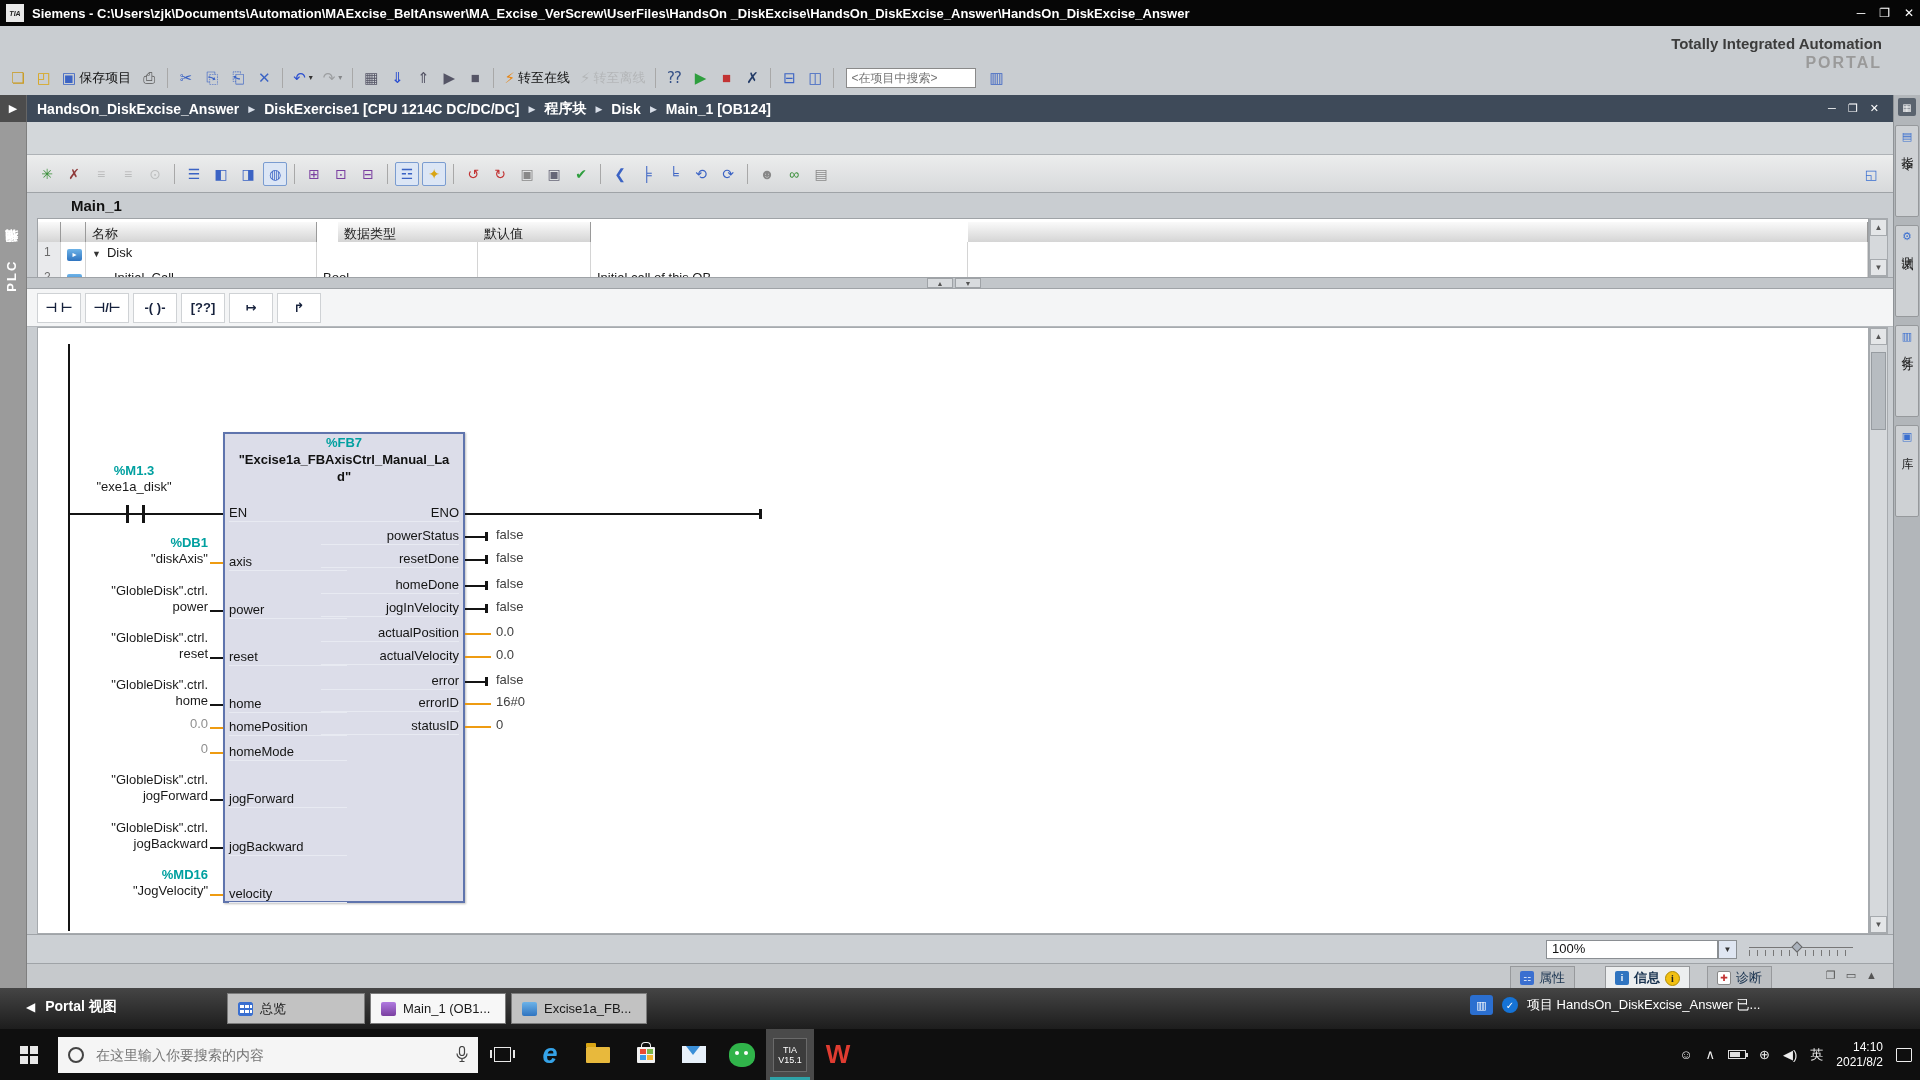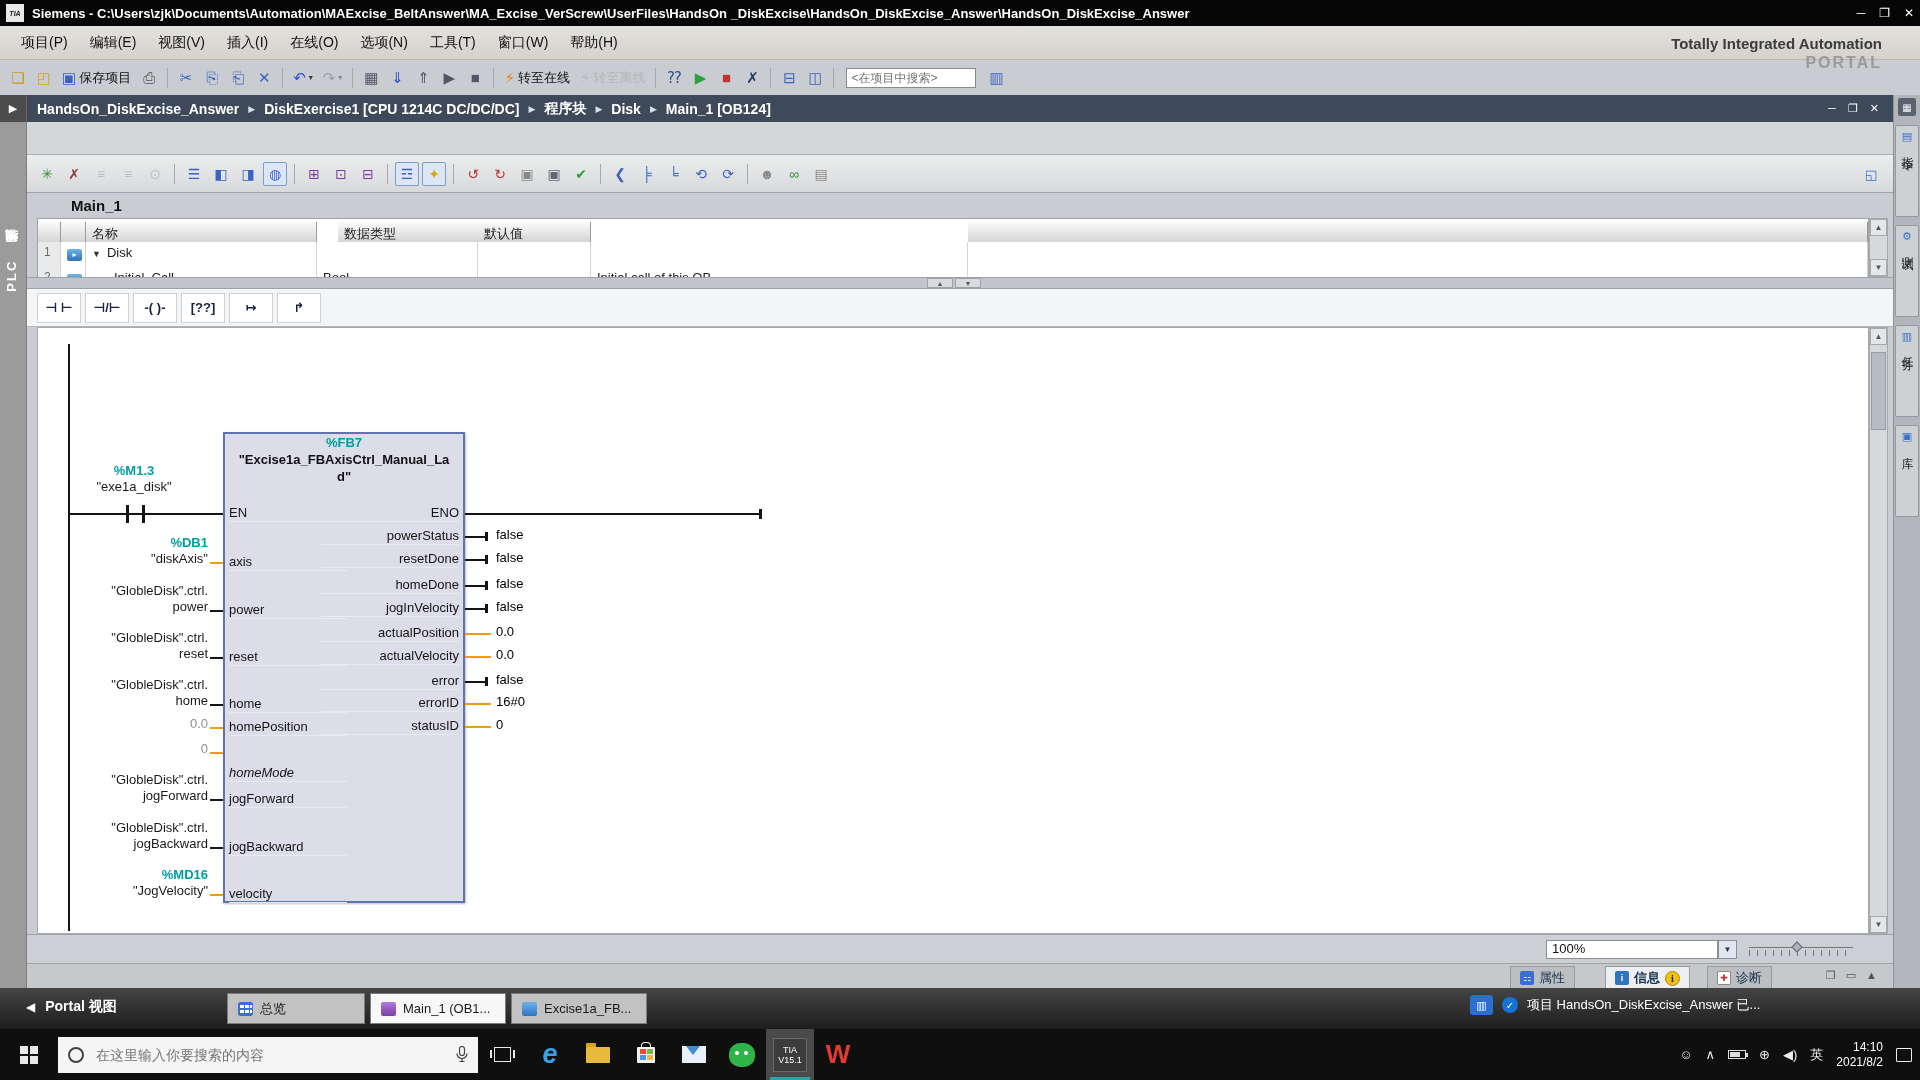--- a/index.html
+++ b/index.html
@@ -81,21 +81,21 @@
   .wire{position:absolute;height:2px;background:#141414;}
   .wire.orange{background:#EE9B11;}
   .vtick{position:absolute;width:3px;height:10px;background:#141414;}
   .rail{position:absolute;width:2px;background:#141414;}
   .addr{color:#00A0A0;font-weight:bold;}
   .gray{color:#8f8f8f;}
   .operand{position:absolute;left:0;width:170px;text-align:right;font-size:13px;line-height:16px;color:#1a1a1a;white-space:nowrap;}
   .pin{position:absolute;font-size:13px;height:18px;line-height:17px;color:#141414;border-bottom:1px solid #e8eaf2;}
   .pin.in{left:191px;width:118px;text-align:left;}
   .pin.out{left:283px;width:138px;text-align:right;}
-  .outval{position:absolute;left:458px;font-size:13px;color:#000000;white-space:nowrap;}
+  .outval{position:absolute;left:458px;font-size:13px;color:#404040;white-space:nowrap;}
   #fb-block{position:absolute;left:185px;top:104px;width:242px;height:471px;background:#dcdde9;border:2px solid #5F74AD;box-shadow:1px 1px 2px rgba(0,0,0,.25);}
   #fb-addr{position:absolute;left:185px;top:107px;width:242px;text-align:center;font-size:13px;}
   #fb-title{position:absolute;left:187px;top:123px;width:238px;text-align:center;font-size:13px;font-weight:bold;color:#111;line-height:17px;word-break:break-all;padding:0 10px;}
   #db-label{position:absolute;left:217px;top:5px;width:180px;text-align:center;font-size:13px;line-height:15px;color:#1a1a1a;}
   #contact-label{position:absolute;left:26px;top:135px;width:140px;text-align:center;font-size:13px;line-height:16px;color:#1a1a1a;}
   .cbar{position:absolute;width:3px;height:18px;background:#141414;top:177px;}
   #canvas-sb{position:absolute;left:1842px;top:205px;width:19px;height:607px;background:#d6d9dc;border:1px solid #a6aaae;}
   .sb-thumb{position:absolute;left:1px;top:24px;width:15px;height:78px;background:#b7bcc1;border:1px solid #979ca1;}
 
   
@@ -174,31 +174,20 @@
   <div id="titlebar">
     <div id="tia-logo">TIA</div>
     <div id="window-title">Siemens  -  C:\Users\zjk\Documents\Automation\MAExcise_BeltAnswer\MA_Excise_VerScrew\UserFiles\HandsOn _DiskExcise\HandsOn_DiskExcise_Answer\HandsOn_DiskExcise_Answer</div>
     <div id="win-controls">
         <span>─</span>
         <span>❐</span>
         <span>✕</span>
       </div>
   </div>
 
-  <div id="menurow">
-      <div class="menu-item">项目(P)</div>
-      <div class="menu-item">编辑(E)</div>
-      <div class="menu-item">视图(V)</div>
-      <div class="menu-item">插入(I)</div>
-      <div class="menu-item">在线(O)</div>
-      <div class="menu-item">选项(N)</div>
-      <div class="menu-item">工具(T)</div>
-      <div class="menu-item">窗口(W)</div>
-      <div class="menu-item">帮助(H)</div>
-    </div>
   <div id="brand">
     <div class="b1">Totally Integrated Automation</div>
     <div class="b2">PORTAL</div>
   </div>
 
   <div id="toolbar">
       <div class="tbtn">
         <span style="color: rgb(201, 153, 28);">❏</span>
       </div>
       <div class="tbtn">
@@ -512,21 +501,21 @@
           <div class="operand" style="top: 349px;">
             <div>"GlobleDisk".ctrl.</div>
             <div>home</div>
           </div>
           <div class="wire orange" style="left: 172px; top: 399px; width: 13px;"></div>
           <div class="pin in" style="top: 390px;">homePosition</div>
           <div class="operand" style="top: 388px;">
             <div class=" gray">0.0</div>
           </div>
           <div class="wire orange" style="left: 172px; top: 424px; width: 13px;"></div>
-          <div class="pin in" style="top: 436px; font-style: italic;">homeMode</div>
+          <div class="pin in" style="top: 415px;">homeMode</div>
           <div class="operand" style="top: 413px;">
             <div class=" gray">0</div>
           </div>
           <div class="wire" style="left: 172px; top: 471px; width: 13px;"></div>
           <div class="pin in" style="top: 462px;">jogForward</div>
           <div class="operand" style="top: 444px;">
             <div>"GlobleDisk".ctrl.</div>
             <div>jogForward</div>
           </div>
           <div class="wire" style="left: 172px; top: 519px; width: 13px;"></div>

